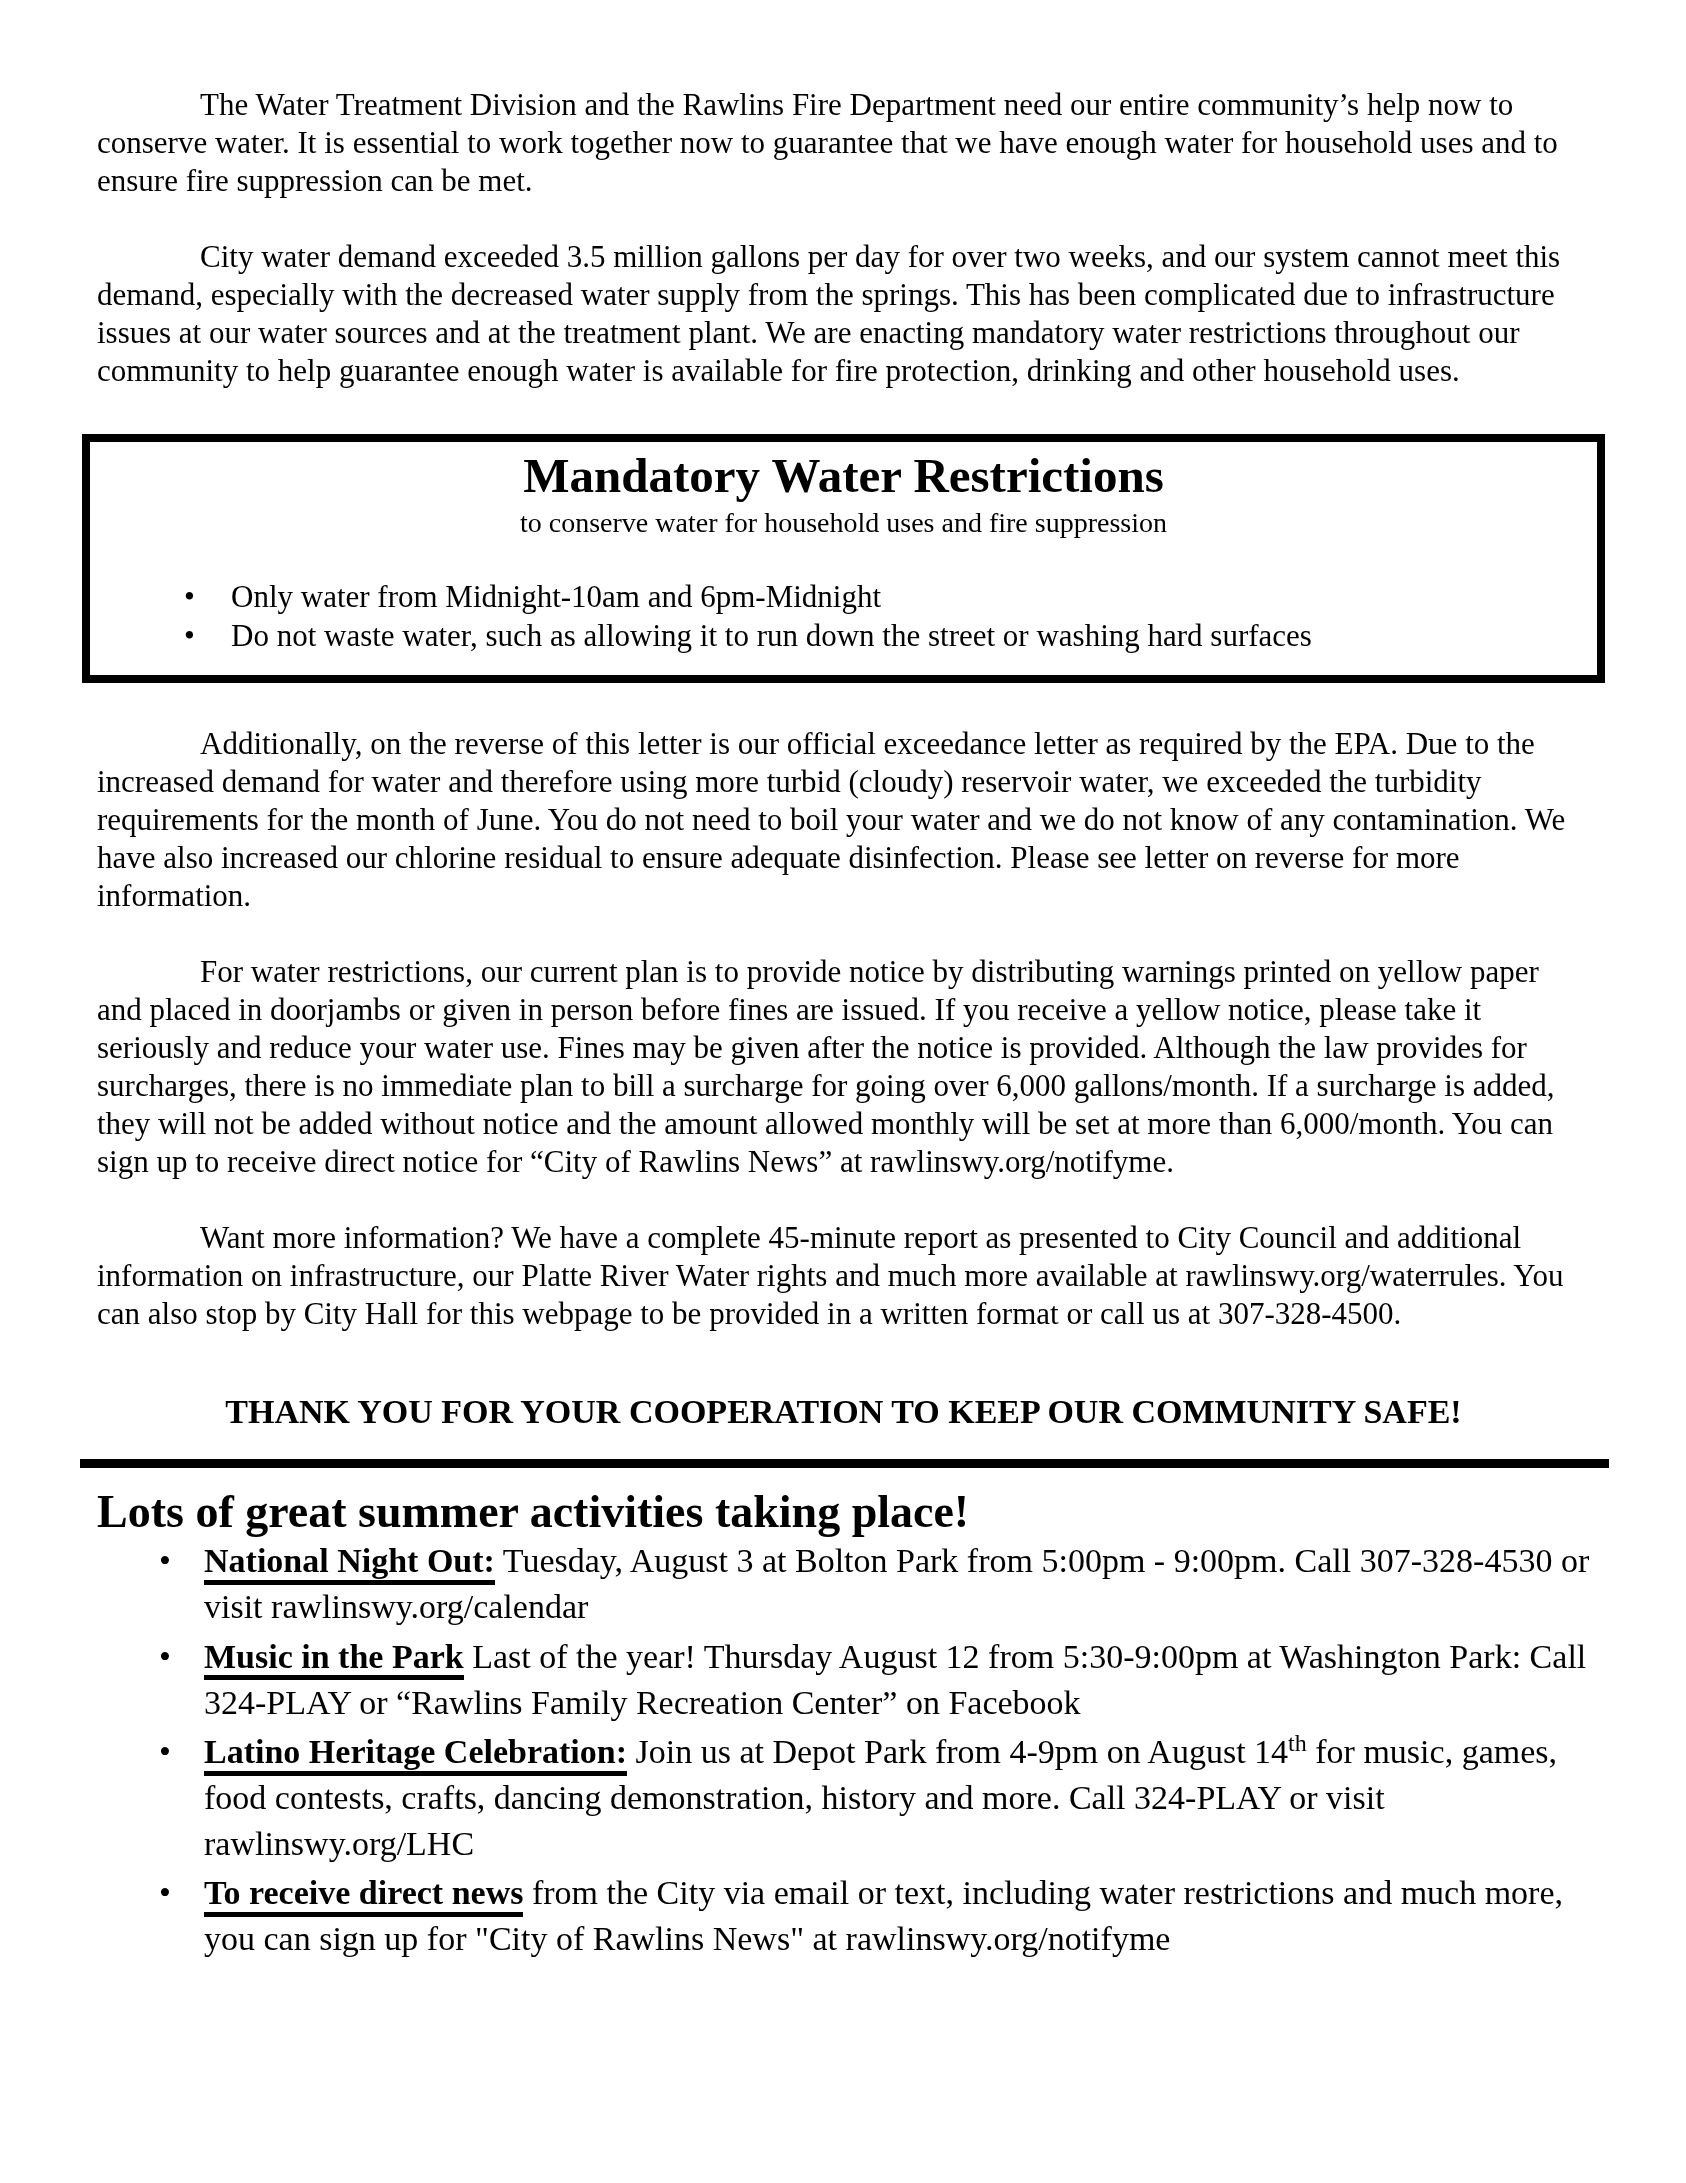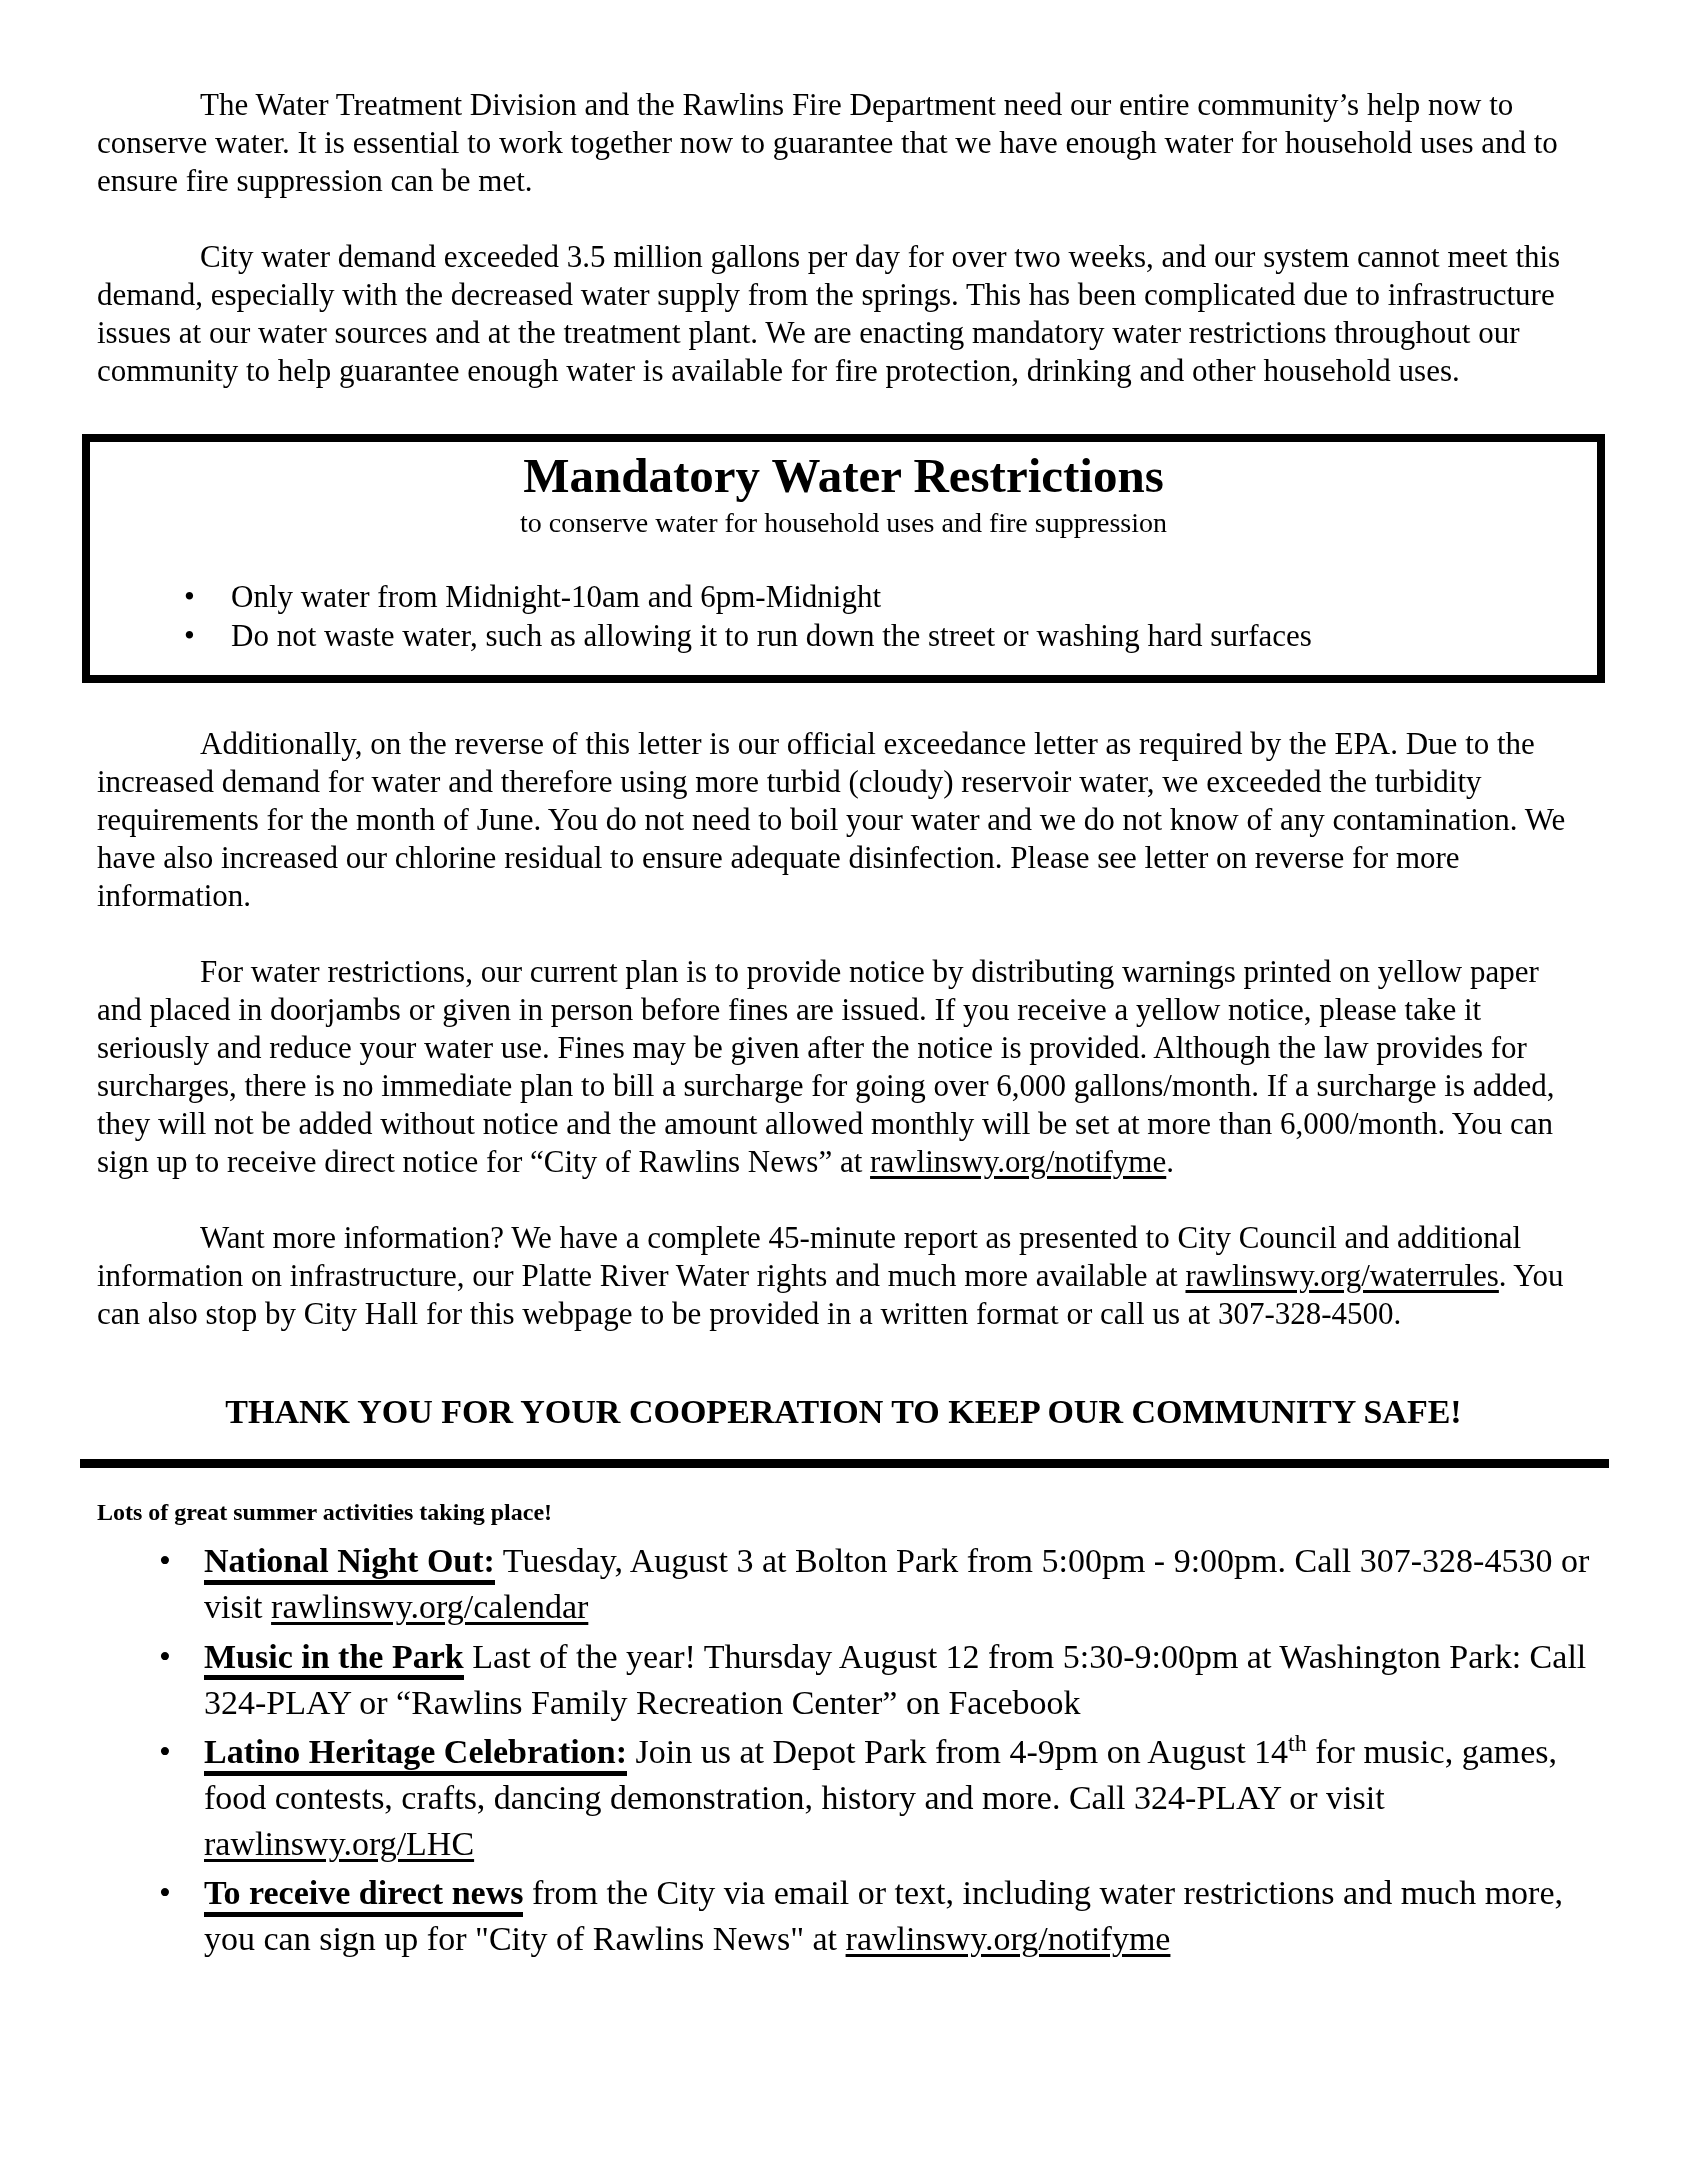--- a/index.html
+++ b/index.html
@@ -58,21 +58,20 @@
   }
   .box-list li::before {
     content: "\2022";
     position: absolute;
     left: 60px;
     top: 0;
   }
 
   .inline-link {
     color: #000000;
-    text-decoration: underline;
     text-decoration-thickness: 3.4px;
     text-underline-offset: 4.2px;
     cursor: pointer;
   }
 
   .thanks {
     font-size: 34px;
     line-height: 40px;
     font-weight: bold;
     text-align: center;
@@ -80,21 +79,21 @@
     font-family: Liberation Serif, serif;
   }
 
   .rule {
     border: none;
     border-top: 9.2px solid #000000;
     margin: 27px -18.5px 23.5px -17px;
   }
 
   .act-heading {
-    font-size: 24px;
+    font-size: 46px;
     line-height: 42px;
     font-weight: bold;
     margin: 8px 0 5px 0;
   }
   .act-list {
     list-style: none;
     margin: 0;
     padding: 0;
   }
   .act-list li {

